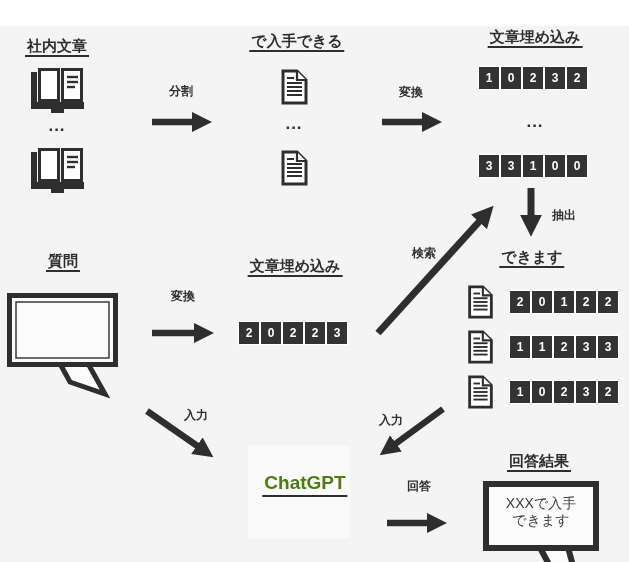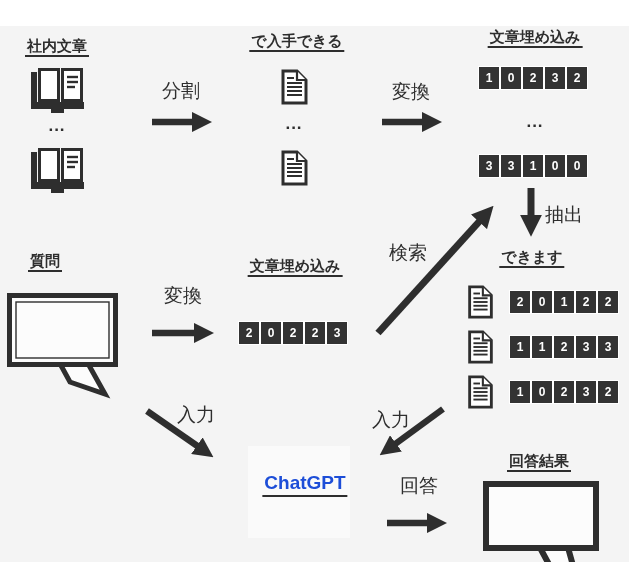--- a/index.html
+++ b/index.html
@@ -10,21 +10,21 @@
     background:#f4f4f4; overflow:hidden;margin-top:26px;
   }
   .heading {
     position:absolute; transform:translateX(-50%);
     font-size:15px; font-weight:bold; color:#2e2e2e;
     border-bottom:2px solid #2e2e2e; padding:0 2px 1px 2px;
     white-space:nowrap; line-height:17px;
   }
   .alabel {
     position:absolute; transform:translateX(-50%);
-    font-size:19px; font-weight:normal; color:#2e2e2e;
+    font-size:12px; font-weight:bold; color:#2e2e2e;
     white-space:nowrap; line-height:16px;
   }
   .dots {
     position:absolute; transform:translateX(-50%);
     font-size:17px; font-weight:bold; color:#2e2e2e;
     letter-spacing:1px; line-height:8px;
   }
   .vrow {
     position:absolute; display:flex; gap:2px;
     background:#ffffff; padding:1px;
@@ -35,21 +35,21 @@
     display:flex; align-items:center; justify-content:center;
   }
   .bubble-text {
     position:absolute; transform:translateX(-50%);
     text-align:center; color:#3c3c3c; white-space:nowrap;
   }
   #question-bubble-text { font-size:13.5px; line-height:16.5px; }
   #answer-bubble-text { font-size:14px; line-height:17px; }
   .chatgpt {
     position:absolute; transform:translateX(-50%);
-    font-size:19px; font-weight:bold; color:#1d4ed8;
+    font-size:19px; font-weight:bold; color:#4d7c0f;
     border-bottom:2px solid #2e2e2e; padding:0 2px 1px 2px;
     white-space:nowrap;
   }
   .chatgpt-backing {
     position:absolute; left:248px; top:420px; width:102px; height:92px;
     background:rgba(255,255,255,0.55);
   }
   .bottom-strip {
     position:absolute; left:0; top:555px; width:629px; height:7px;
     background:#f8f8f8; border-top:1px solid #d9d9d9;
@@ -145,21 +145,21 @@
   <div class="dots" style="left:535px;top:92px">...</div>
   <div class="vrow" style="left:478px;top:128px">
       <span class="vcell">3</span>
       <span class="vcell">3</span>
       <span class="vcell">1</span>
       <span class="vcell">0</span>
       <span class="vcell">0</span>
     </div>
 
   <div class="alabel" style="left:564px;top:181px">抽出</div>
-  <div class="alabel" style="left:408px;top:219px">検索</div>
+  <div class="alabel" style="left:424px;top:219px">検索</div>
 
   <div class="heading" style="left:532px;top:222px">できます</div>
 
   <svg class="icon" style="left:467px;top:259px" width="27" height="34" viewBox="0 0 27 36">
     <path d="M2,2 h14 l9,9 v23 h-23 z" fill="#ffffff" stroke="#2e2e2e" stroke-width="3"></path>
     <path d="M16,2 v9 h9" fill="#ffffff" stroke="#2e2e2e" stroke-width="2.2"></path>
     <line x1="6" y1="9" x2="13" y2="9" stroke="#2e2e2e" stroke-width="2"></line>
     <line x1="6" y1="14" x2="21" y2="14" stroke="#2e2e2e" stroke-width="2"></line>
     <line x1="6" y1="18" x2="21" y2="18" stroke="#2e2e2e" stroke-width="2"></line>
     <line x1="6" y1="22" x2="21" y2="22" stroke="#2e2e2e" stroke-width="2"></line>
@@ -200,21 +200,21 @@
     <line x1="6" y1="26" x2="21" y2="26" stroke="#2e2e2e" stroke-width="2"></line>
   </svg>
   <div class="vrow" style="left:509px;top:354px">
       <span class="vcell">1</span>
       <span class="vcell">0</span>
       <span class="vcell">2</span>
       <span class="vcell">3</span>
       <span class="vcell">2</span>
     </div>
 
-  <div class="heading" style="left:45px;top:226px">質問</div>
+  <div class="heading" style="left:63px;top:226px">質問</div>
 
   <svg class="bubble" style="left:2px;top:262px" width="125" height="112" viewBox="0 0 125 112">
     <polygon points="56,72 68,94 103,106 84,72" fill="#fcfcfc" stroke="#2e2e2e" stroke-width="5"></polygon>
     <rect x="7.5" y="7.5" width="106" height="69" fill="#fcfcfc" stroke="#2e2e2e" stroke-width="5"></rect>
     <rect x="14" y="14" width="93" height="56" fill="none" stroke="#2e2e2e" stroke-width="1.4"></rect>
   </svg>
 
   <div class="alabel" style="left:183px;top:262px">変換</div>
   <div class="heading" style="left:295px;top:231px">文章埋め込み</div>
   <div class="vrow" style="left:238px;top:295px">
@@ -231,16 +231,20 @@
   <div class="chatgpt" style="left:305px;top:446px">ChatGPT</div>
 
   <div class="alabel" style="left:419px;top:452px">回答</div>
 
   <div class="heading" style="left:539px;top:426px">回答結果</div>
 
   <svg class="bubble" style="left:478px;top:450px" width="130" height="110" viewBox="0 0 130 110">
     <polygon points="60,68 74,94 99,104 89,68" fill="#fcfcfc" stroke="#2e2e2e" stroke-width="6"></polygon>
     <rect x="8" y="8" width="110" height="64" fill="#fcfcfc" stroke="#2e2e2e" stroke-width="6"></rect>
   </svg>
+  <div class="bubble-text" id="answer-bubble-text" style="left:541px;top:469px">
+    <div>XXXで入手</div>
+    <div>できます</div>
+  </div>
 
   <div class="bottom-strip"></div>
 
 </div>
 
 </body></html>

